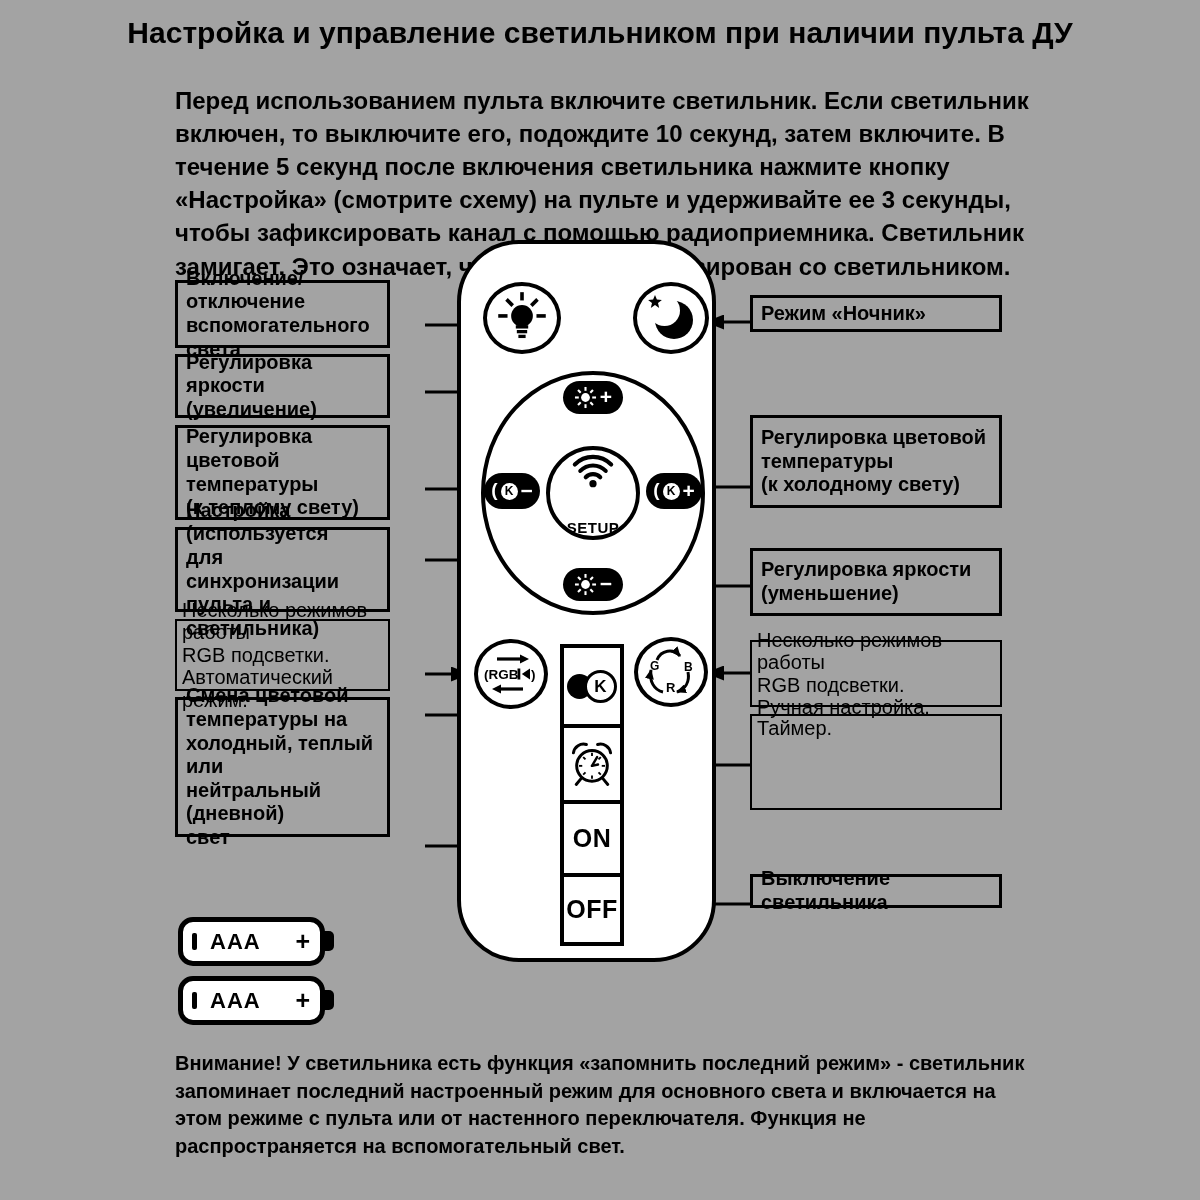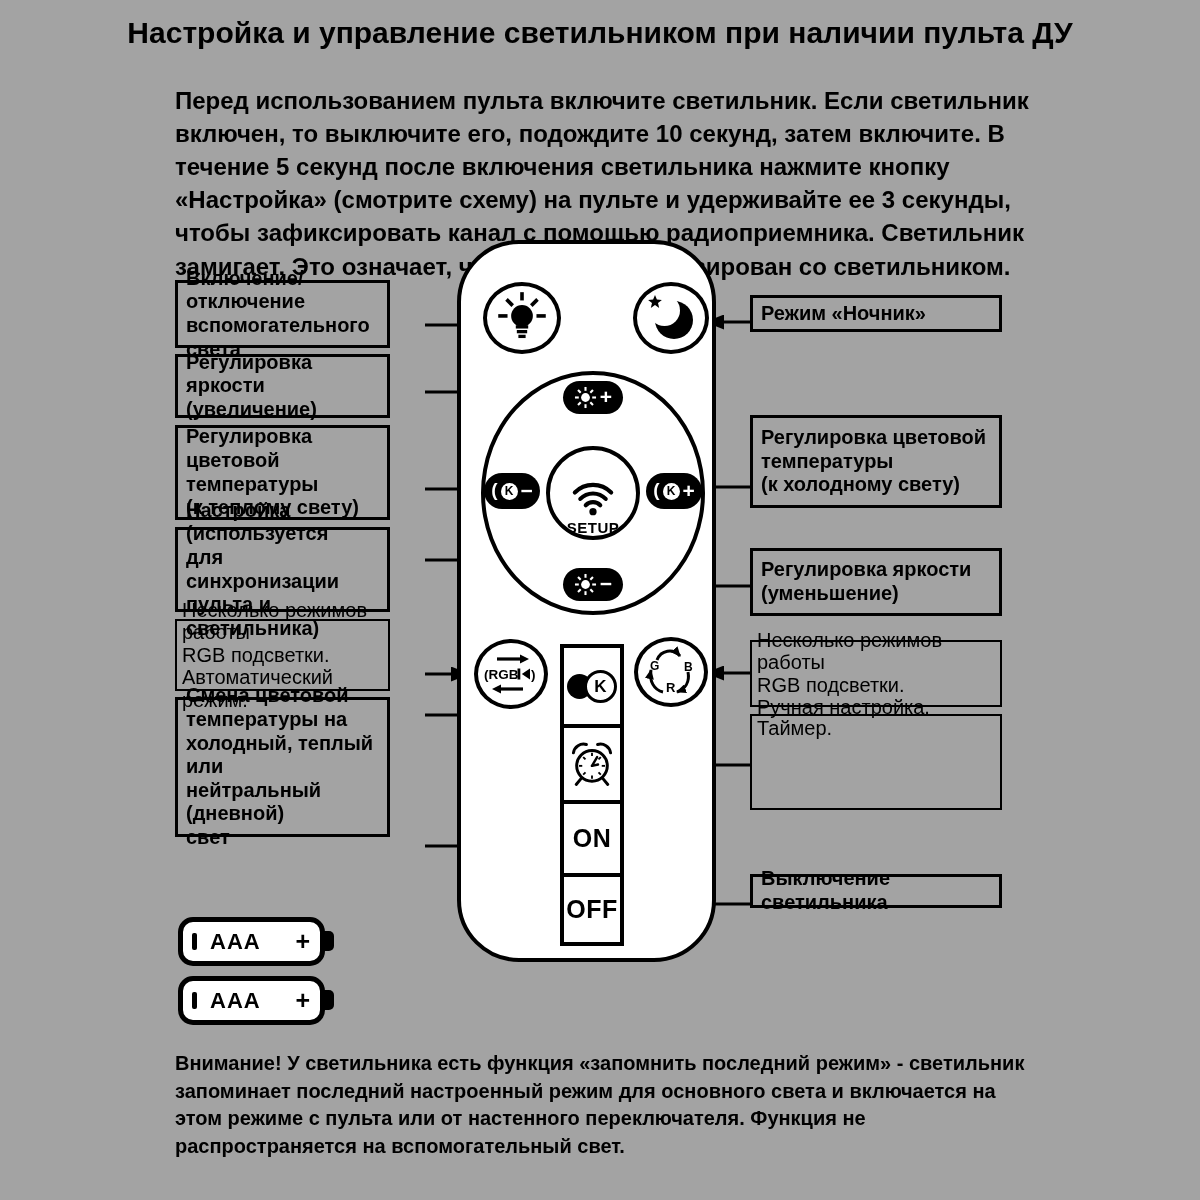--- a/index.html
+++ b/index.html
@@ -43,21 +43,21 @@
   .btn-bulb  { left:22px;  top:38px;  width:78px; height:72px; }
   .btn-moon  { left:172px; top:38px;  width:76px; height:72px; }
   .btn-rgb   { left:13px;  top:395px; width:74px; height:70px; }
   .btn-gbr   { left:173px; top:393px; width:74px; height:70px; }
 
   .ring { left:20px; top:127px; width:224px; height:244px;
           border:4px solid #000; border-radius:50%; background:#fff; }
 
   .setup { left:85px; top:202px; width:94px; height:94px; border:4px solid #000;
            border-radius:50%; background:#fff; display:flex; flex-direction:column;
-           align-items:center; justify-content:flex-end; gap:1px; }
+           align-items:center; justify-content:space-between; gap:1px; }
   .setup-label { font-size:15px; font-weight:bold; letter-spacing:.5px; }
 
   .pill { background:#000; border-radius:18px; color:#fff;
           display:flex; align-items:center; justify-content:center; gap:3px; }
   .pill-sun-plus  { left:102px; top:137px; width:60px; height:33px; }
   .pill-k-minus   { left:23px;  top:229px; width:56px; height:36px; }
   .pill-k-plus    { left:185px; top:229px; width:56px; height:36px; }
   .pill-sun-minus { left:102px; top:324px; width:60px; height:33px; }
   .pill .sign { font-size:21px; font-weight:bold; line-height:1; padding-bottom:2px; }
   .k-paren { font-size:19px; font-weight:bold; line-height:1; padding-bottom:3px; }

